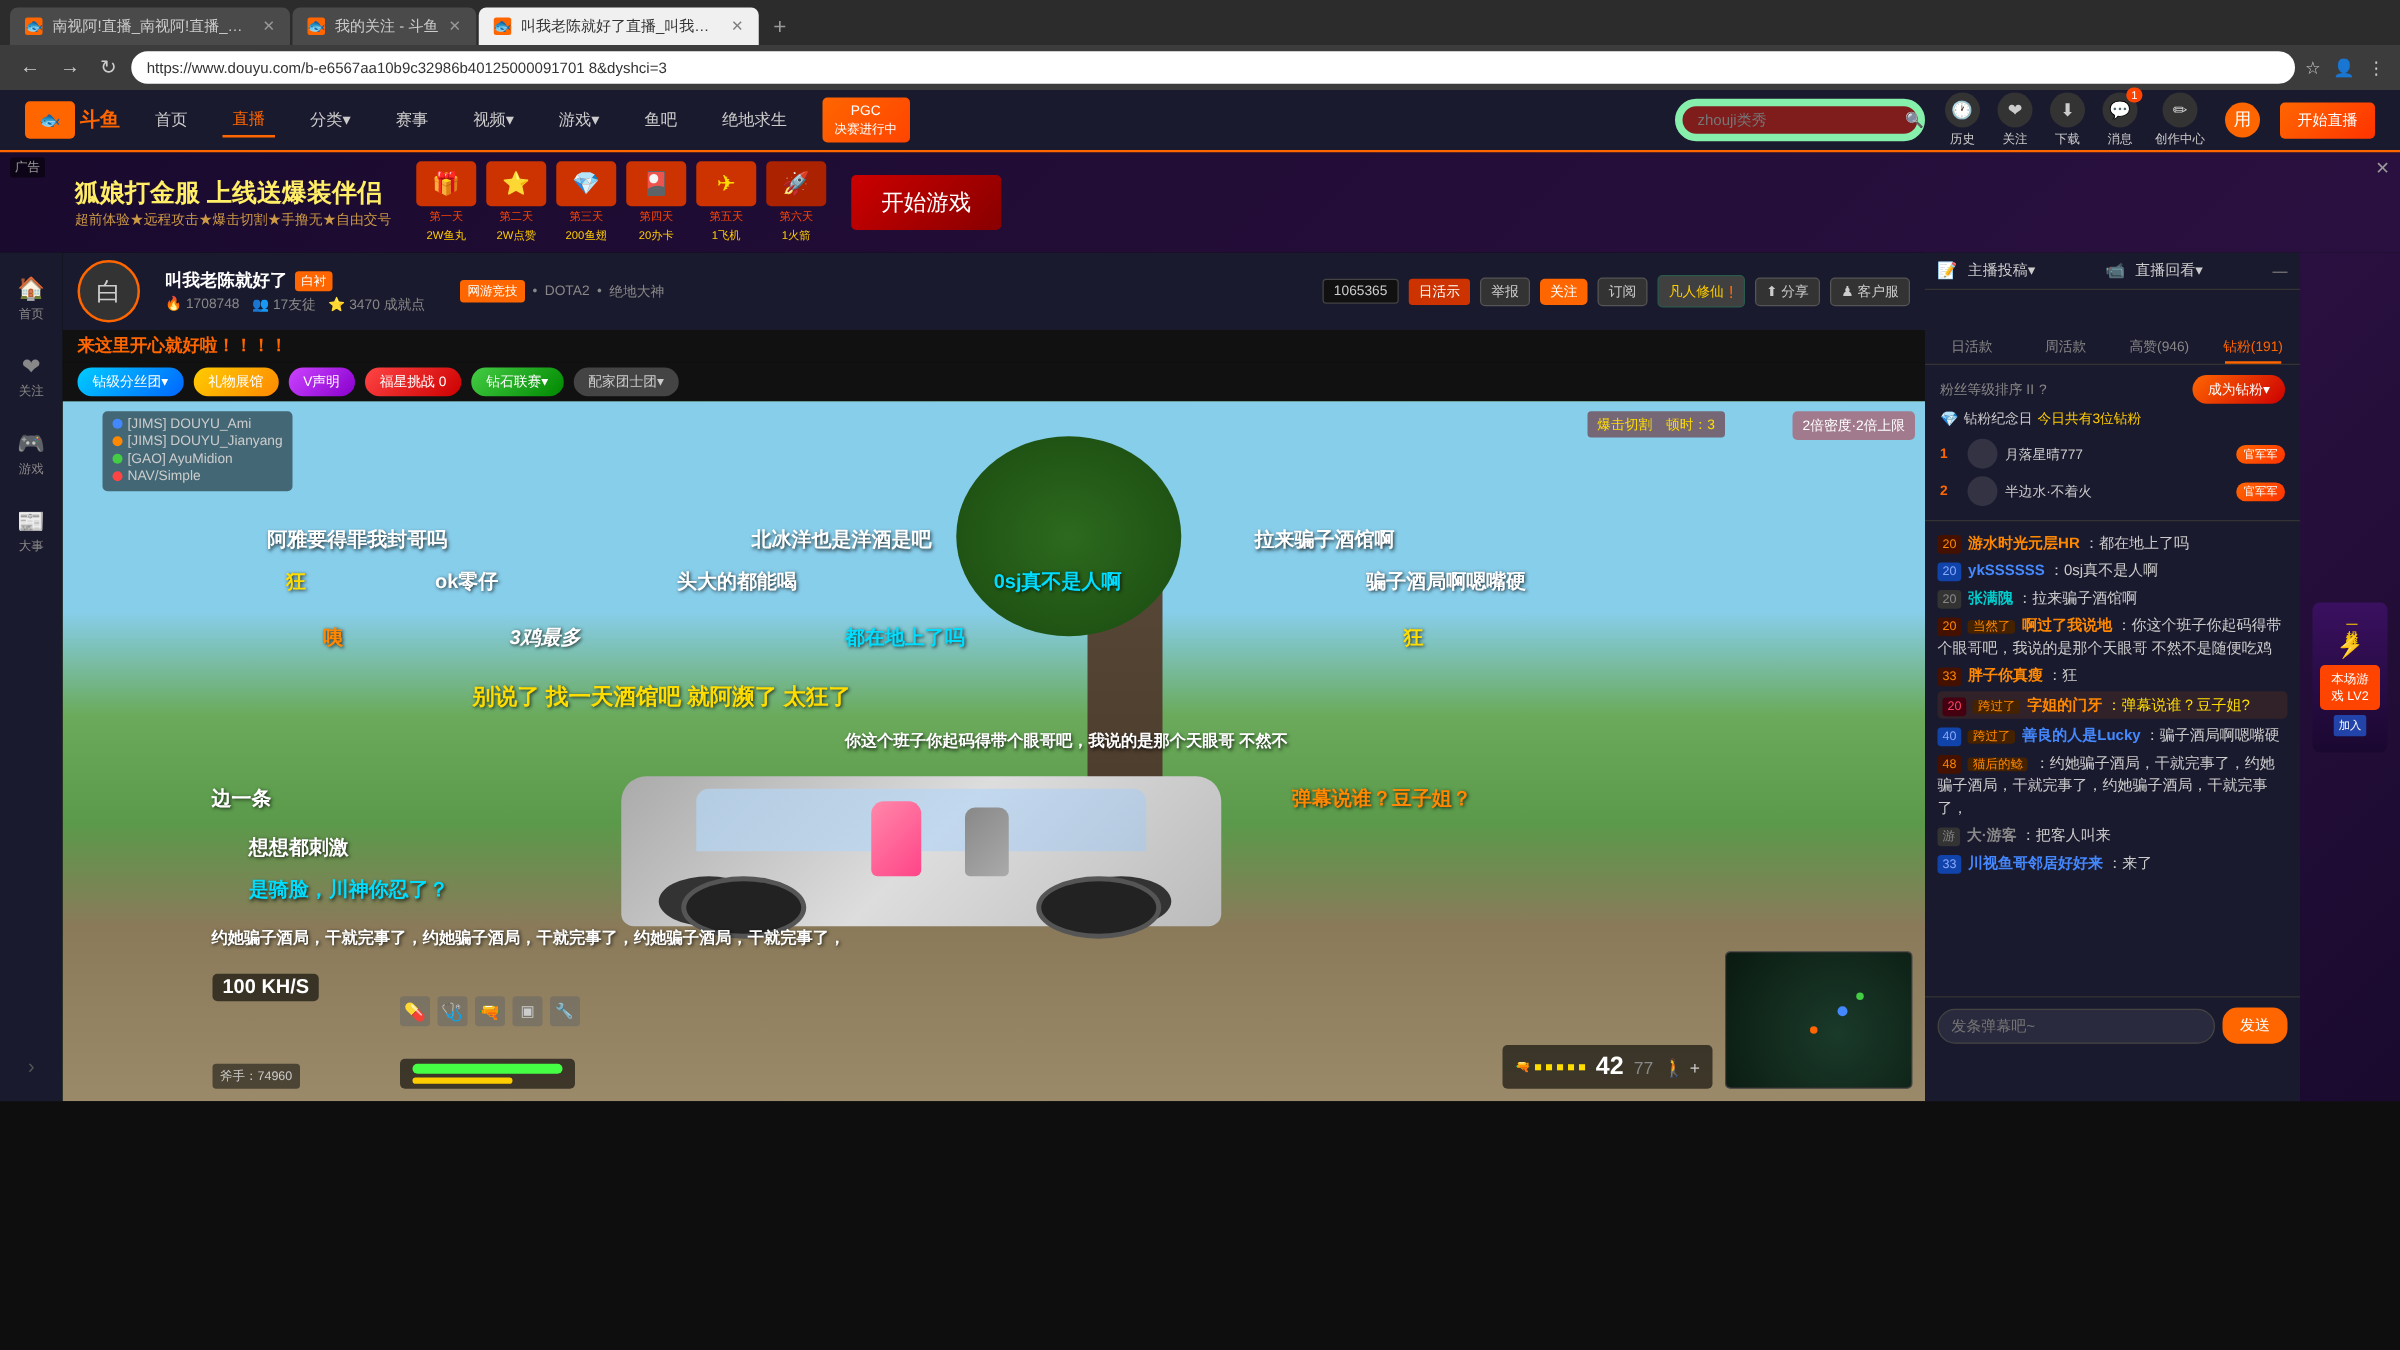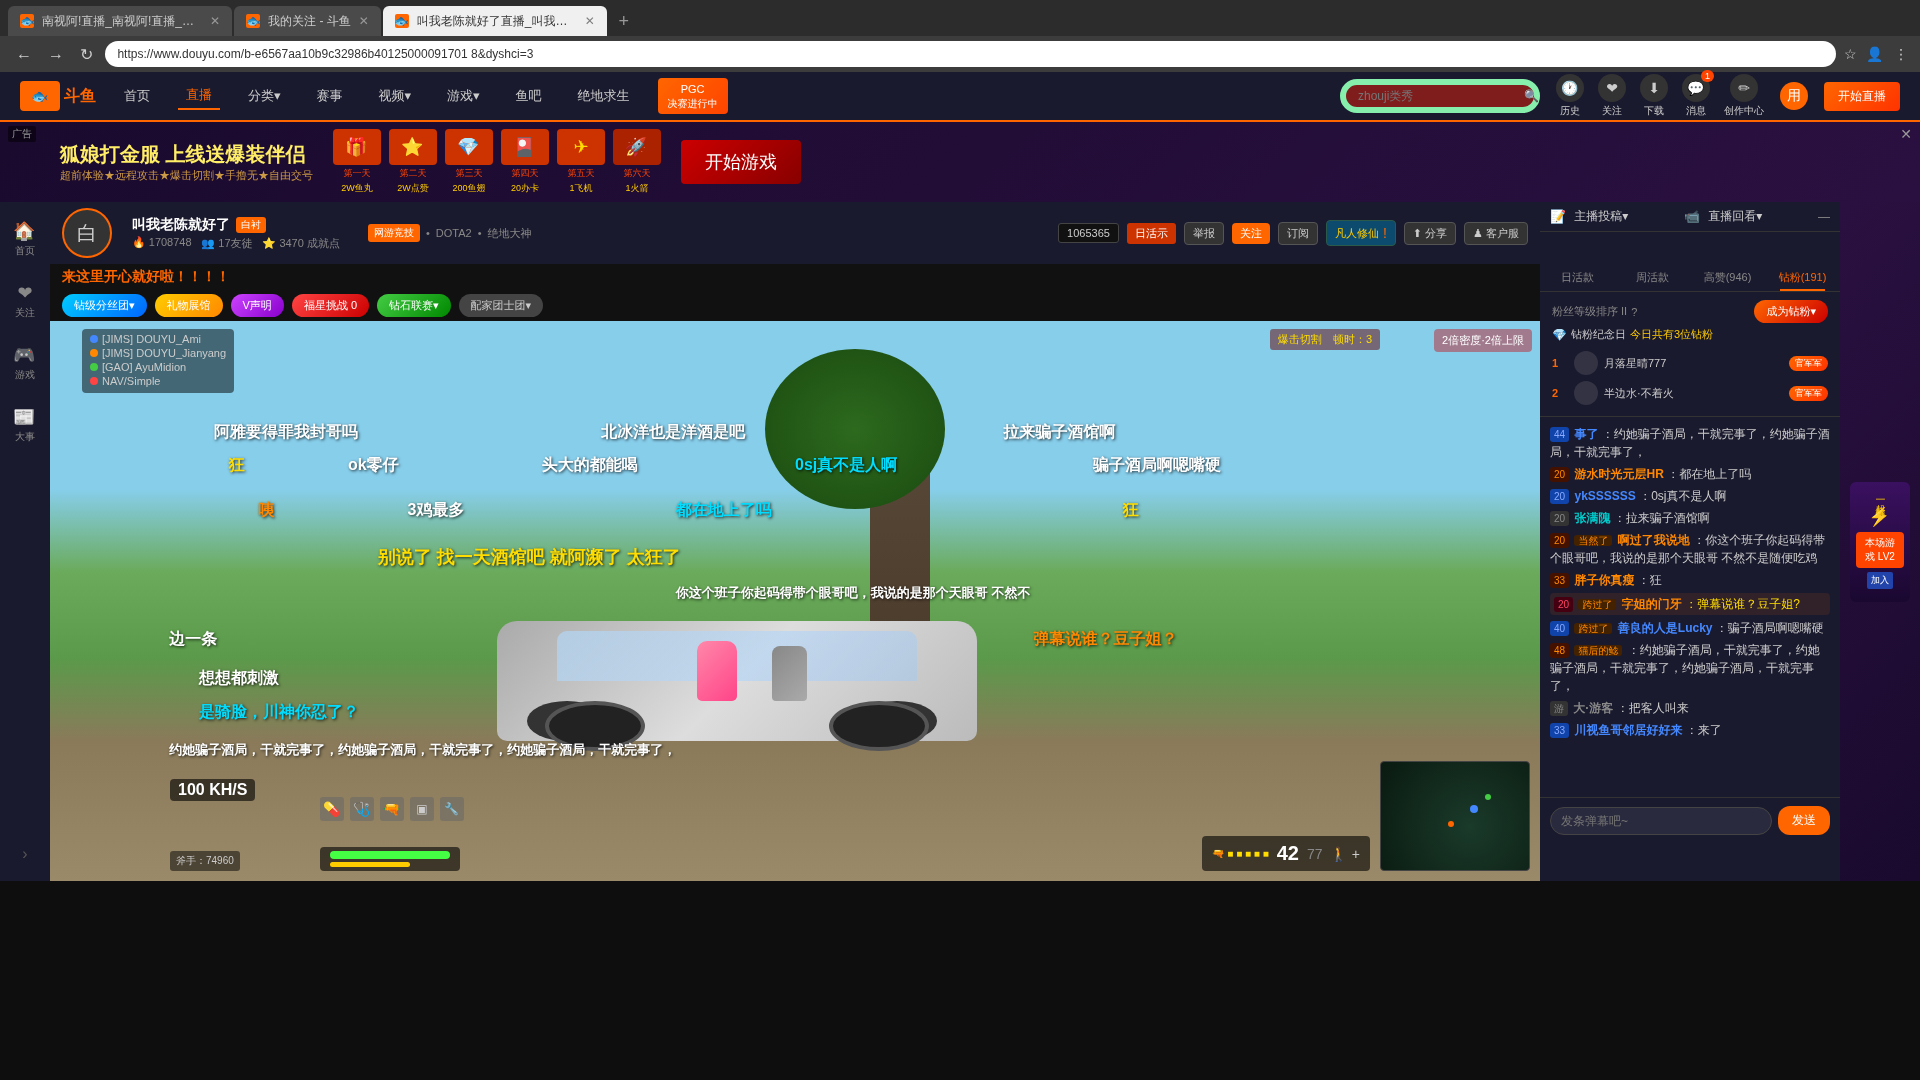--- a/index.html
+++ b/index.html
@@ -320,21 +320,21 @@
         <span style="color:#888;font-size:11px;">DOTA2</span>
         <span style="color:#888;font-size:11px;">•</span>
         <span style="color:#888;font-size:11px;">绝地大神</span>
       </div>
       <div style="margin-left:auto;display:flex;align-items:center;gap:8px;">
         <span style="background:#111;border:1px solid #444;color:#ccc;padding:3px 8px;border-radius:3px;font-size:11px;">1065365</span>
         <span style="background:#cc3300;color:white;font-size:11px;padding:3px 8px;border-radius:3px;">日活示</span>
         <button class="action-btn secondary" style="font-size:11px;padding:3px 8px;">举报</button>
         <button class="action-btn primary" style="font-size:11px;padding:3px 8px;">关注</button>
         <button class="action-btn secondary" style="font-size:11px;padding:3px 8px;">订阅</button>
-        <div style="display:flex;align-items:center;gap:4px;background:#0c4a6e;border:1px solid #2a5a4a;border-radius:4px;padding:4px 8px;">
+        <div style="display:flex;align-items:center;gap:4px;background:#404040;border:1px solid #2a5a4a;border-radius:4px;padding:4px 8px;">
           <span style="color:#ffcc00;font-size:11px;">凡人修仙</span>
           <span style="color:#ff6600;font-size:14px;">!</span>
         </div>
         <button class="action-btn secondary" style="font-size:11px;padding:3px 8px;">⬆ 分享</button>
         <button class="action-btn secondary" style="font-size:11px;padding:3px 8px;">♟ 客户服</button>
       </div>
     </div>
 
     <div style="display:flex;flex-direction:column;">
 
@@ -375,21 +375,21 @@
       <div class="game-chat-overlay">
         <span class="game-chat-message msg-white" style="top:18%;left:11%;">阿雅要得罪我封哥吗</span>
         <span class="game-chat-message msg-white" style="top:18%;left:37%;">北冰洋也是洋酒是吧</span>
         <span class="game-chat-message msg-white" style="top:18%;left:64%;">拉来骗子酒馆啊</span>
         <span class="game-chat-message msg-yellow" style="top:24%;left:12%;">狂</span>
         <span class="game-chat-message msg-white" style="top:24%;left:20%;">ok零仔</span>
         <span class="game-chat-message msg-white" style="top:24%;left:33%;">头大的都能喝</span>
         <span class="game-chat-message msg-cyan" style="top:24%;left:50%;">0sj真不是人啊</span>
         <span class="game-chat-message msg-white" style="top:24%;left:70%;">骗子酒局啊嗯嘴硬</span>
         <span class="game-chat-message msg-orange" style="top:32%;left:14%;">咦</span>
-        <span class="game-chat-message msg-white" style="top:32%;left:24%;">3鸡最多</span>
+        <span class="game-chat-message msg-white" style="top:32%;left:24%;font-style:italic;">3鸡最多</span>
         <span class="game-chat-message msg-cyan" style="top:32%;left:42%;">都在地上了吗</span>
         <span class="game-chat-message msg-yellow" style="top:32%;left:72%;">狂</span>
         <span class="game-chat-message msg-yellow" style="top:40%;left:22%;font-size:18px;">别说了 找一天酒馆吧 就阿濒了 太狂了</span>
         <span class="game-chat-message msg-white" style="top:47%;left:42%;font-size:13px;">你这个班子你起码得带个眼哥吧，我说的是那个天眼哥 不然不</span>
         <span class="game-chat-message msg-white" style="top:55%;left:8%;">边一条</span>
         <span class="game-chat-message msg-white" style="top:62%;left:10%;">想想都刺激</span>
         <span class="game-chat-message msg-orange" style="top:55%;left:66%;">弹幕说谁？豆子姐？</span>
         <span class="game-chat-message msg-cyan" style="top:68%;left:10%;">是骑脸，川神你忍了？</span>
         <span class="game-chat-message msg-white" style="top:75%;left:8%;font-size:13px;">约她骗子酒局，干就完事了，约她骗子酒局，干就完事了，约她骗子酒局，干就完事了，</span>
       </div>
@@ -499,25 +499,20 @@
       <div class="fan-rank-item">
         <span class="rank-num">2</span>
         <div class="rank-avatar" style="background:#334;"></div>
         <span class="rank-name">半边水·不着火</span>
         <span class="rank-badge">官军军</span>
       </div>
     </div>
 
     <div class="chat-messages">
 
-      <div class="chat-msg">
-        <span class="user-level level-blue">44</span>
-        <span class="chat-user blue">事了</span>
-        <span class="chat-text">：约她骗子酒局，干就完事了，约她骗子酒局，干就完事了，</span>
-      </div>
 
       <div class="chat-msg">
         <span class="user-level level-orange">20</span>
         <span class="chat-user orange">游水时光元层HR</span>
         <span class="chat-text">：都在地上了吗</span>
       </div>
 
       <div class="chat-msg">
         <span class="user-level level-blue">20</span>
         <span class="chat-user blue">ykSSSSSS</span>

